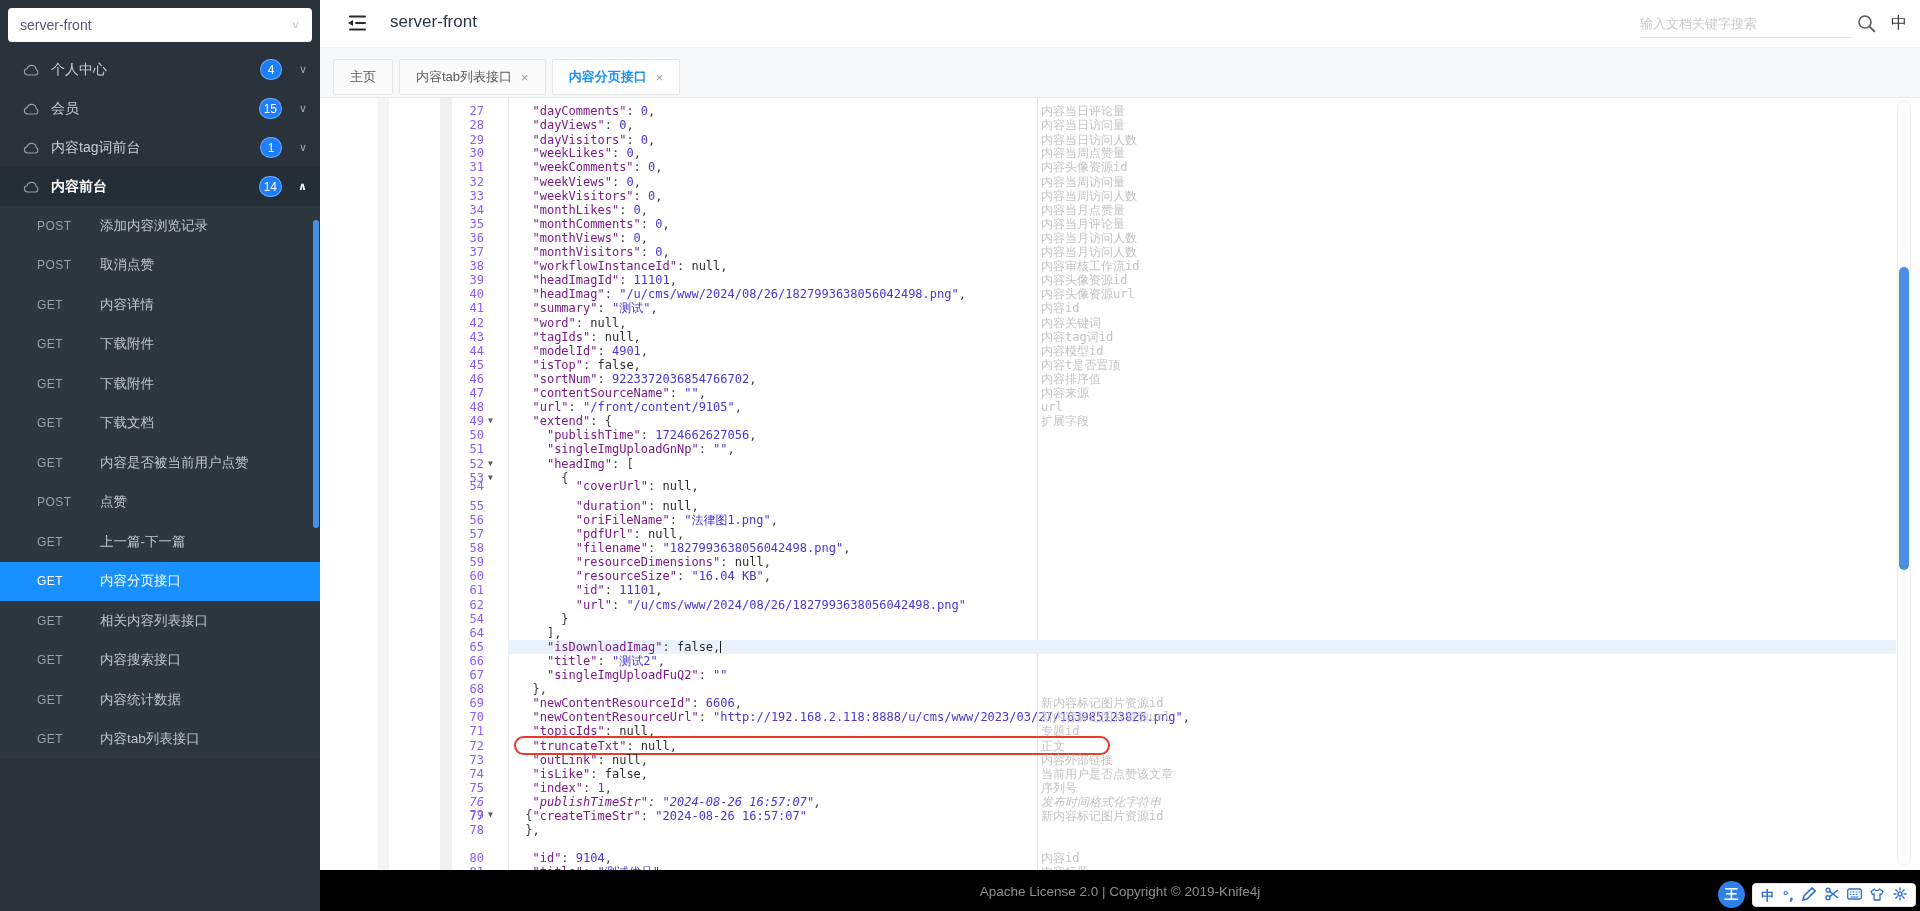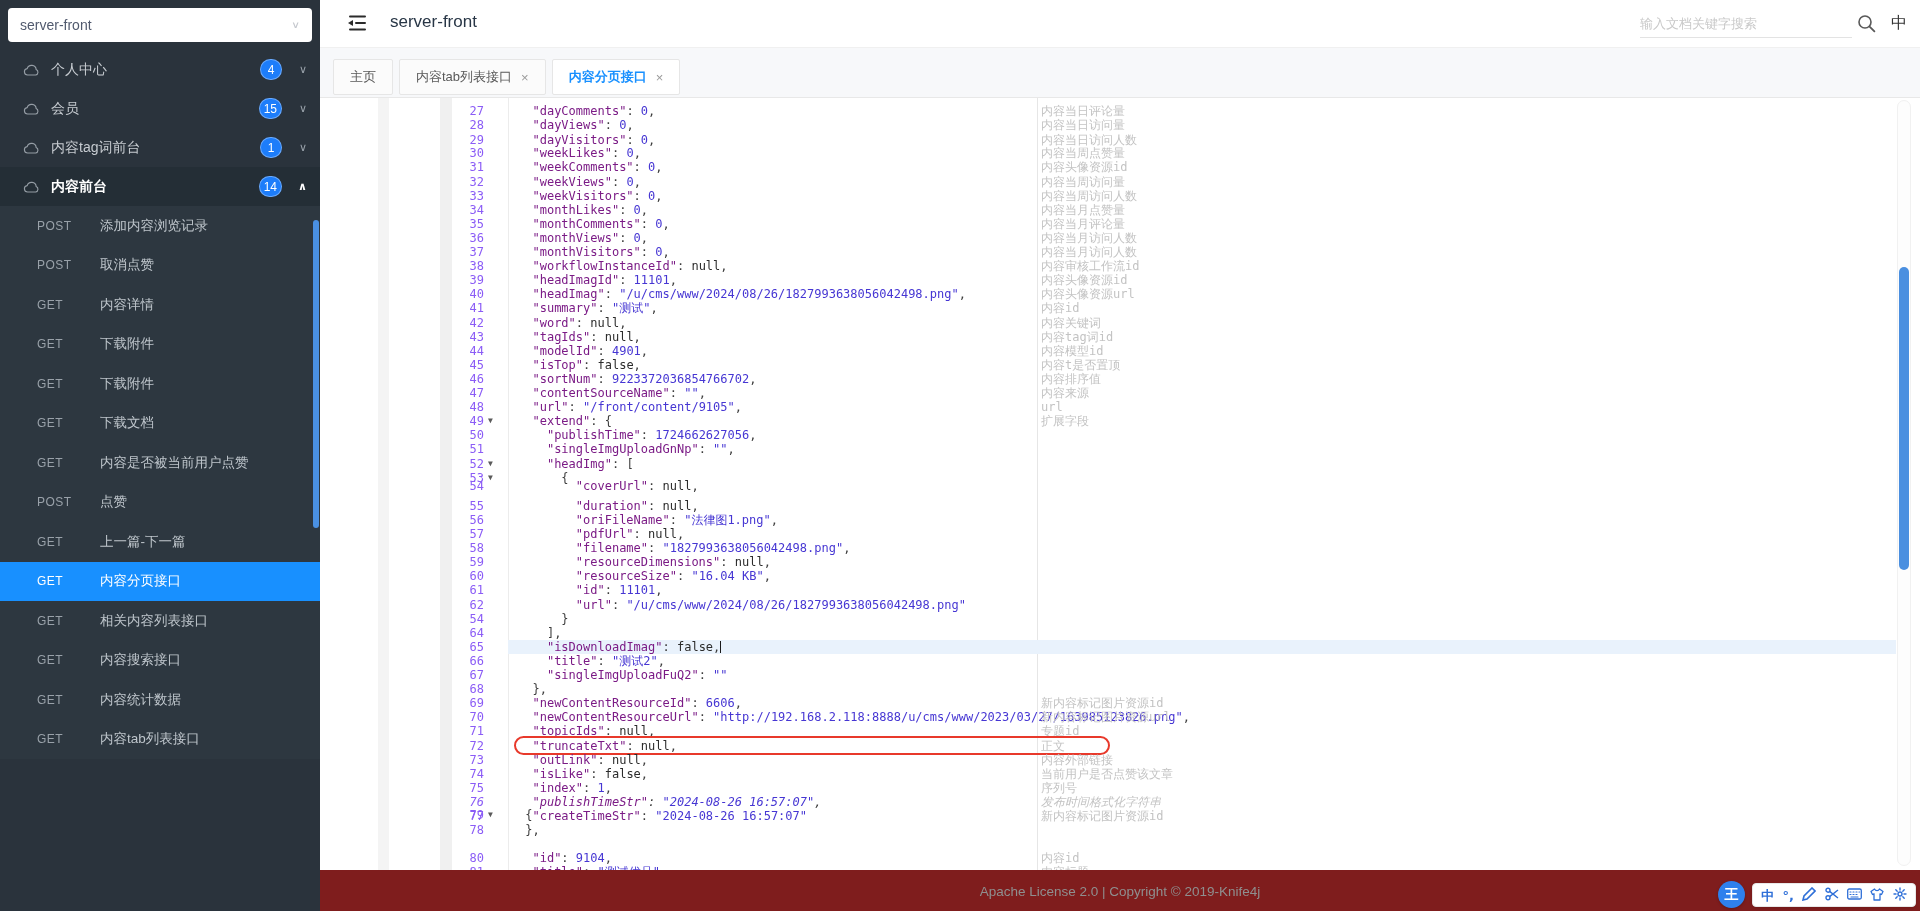--- a/index.html
+++ b/index.html
@@ -67,21 +67,21 @@
   .tk-v { color:#4636d3; }
   .tk-d { color:#2b2b2b; }
   .caret { display:inline-block; width:0; height:12px; border-left:1.5px solid #1a1a1a; vertical-align:-2px; }
   .row .ann { position:absolute; left:721px; color:#c3c3c3; white-space:pre; }
   .redbox { position:absolute; left:194px; top:-3px; width:596px; height:19px; border:2px solid #e8392b; border-radius:10px; }
 
   .vtrack { position:absolute; right:9px; top:2px; width:14px; height:766px; background:#fdfdfd; border:1px solid #f1f1f1; border-radius:7px; }
   .vthumb { position:absolute; right:11px; top:169px; width:10px; height:303px; background:#4a8fe0; border-radius:5px; cursor:pointer; }
 
   
-  .ftr { position:absolute; left:0; top:870px; width:1600px; height:41px; background:#7f1d1d; }
+  .ftr { position:absolute; left:0; top:870px; width:1600px; height:41px; background:#000000; }
   .ftr-text { width:100%; text-align:center; line-height:44px; font-size:13.5px; color:#8f8f8f; }
 
   
   .ime-badge { position:absolute; left:1398px; top:881px; width:27px; height:27px; border-radius:50%;
     background:#2f80ed; color:#fff; font-size:14px; font-weight:bold; display:flex; align-items:center; justify-content:center;
     box-shadow:0 1px 3px rgba(0,0,0,.25); cursor:pointer; }
   .ime-bar { position:absolute; left:1432px; top:883px; width:164px; height:24px; background:#fff; border:1px solid #e8e8e8;
     border-radius:4px; box-shadow:0 1px 3px rgba(0,0,0,.12); display:flex; align-items:center; justify-content:space-around; padding:0 4px; }
   .ime-bar .it { color:#2e6fd8; font-size:13px; font-weight:bold; cursor:pointer; line-height:1;
     font-family:"DejaVu Sans",sans-serif; }

